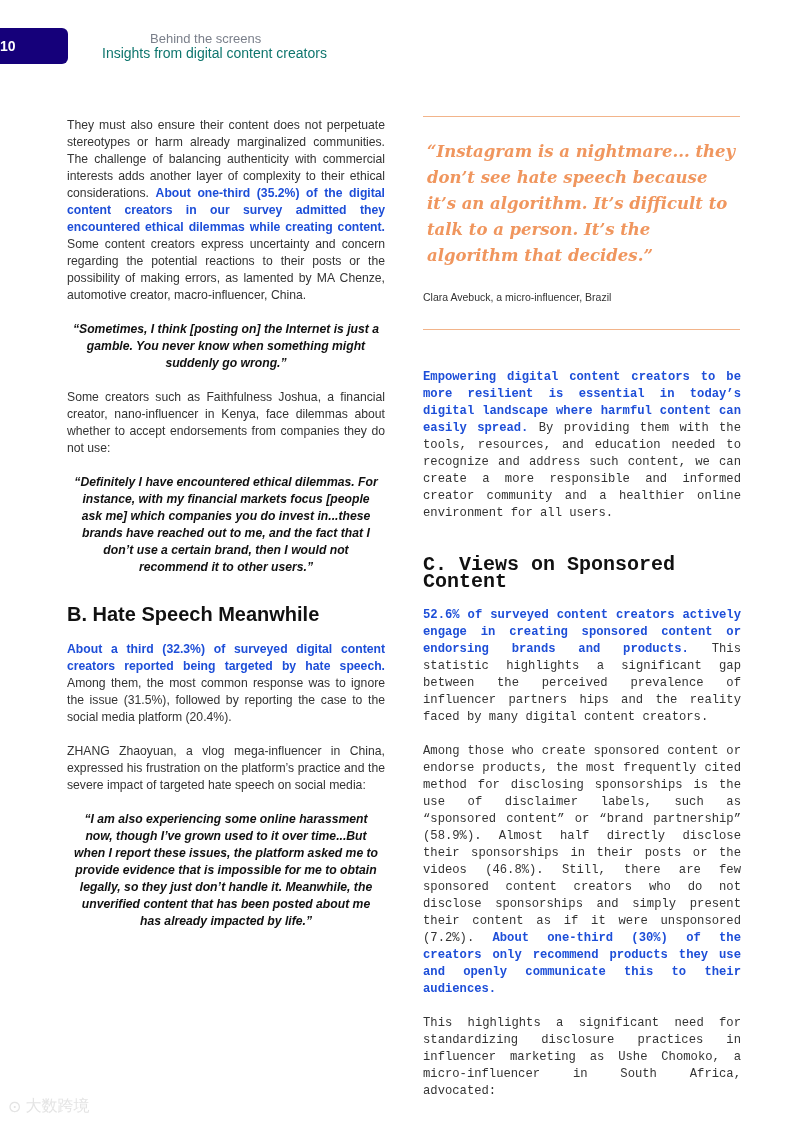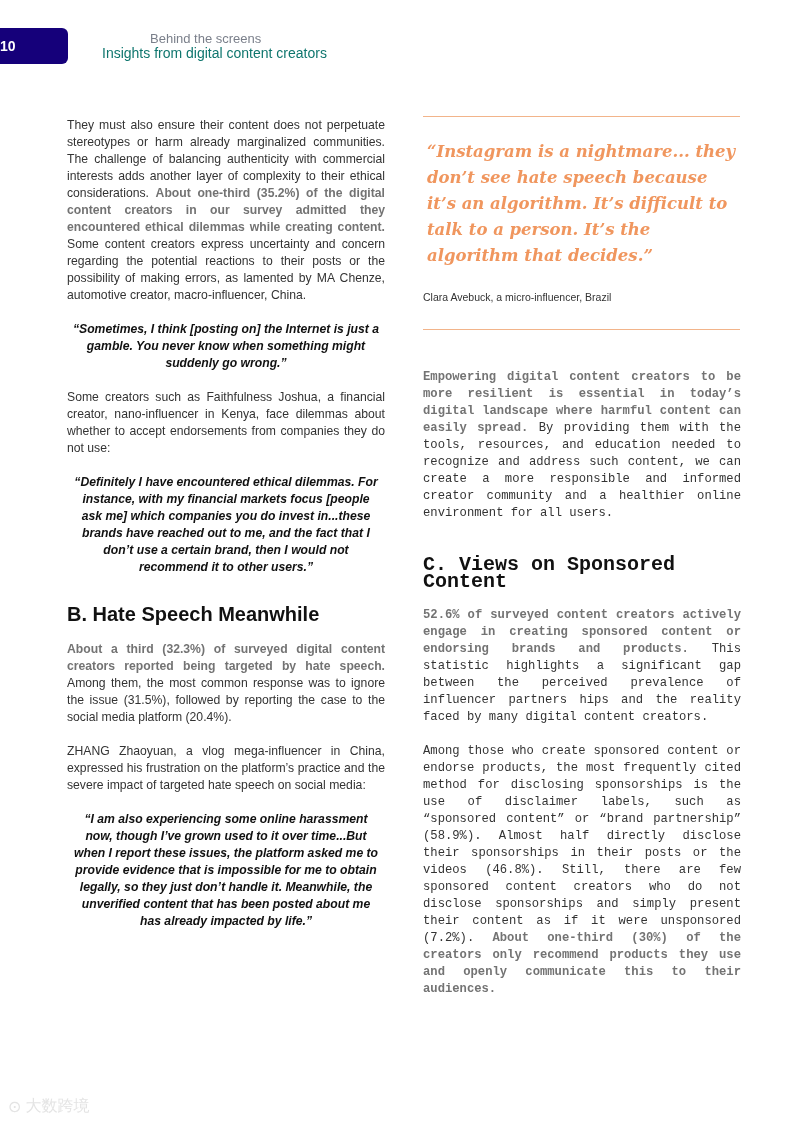--- a/index.html
+++ b/index.html
@@ -14,21 +14,21 @@
     display: flex; align-items: center; justify-content: flex-start; padding-right: 12px; box-sizing: border-box;
   }
   .header-text { position: absolute; left: 102px; top: 32px; line-height: 14px; }
   .header-title { font-size: 13px; font-weight: normal; color: #7a7f8a; margin-left: 48px; }
   .header-sub { font-size: 14px; color: #0f766e; }
 
   .col { position: absolute; width: 318px; font-size: 12.2px; line-height: 17px; color: #333; }
   .col-left { left: 67px; top: 117px; }
   .col-right { left: 423px; top: 369px; font-family: Liberation Mono, monospace; }
   p { margin: 0; text-align: justify; }
-  b { color: #737373; }
+  b { color: #1d4ed8; }
   .quote {
     font-weight: bold; font-style: italic; text-align: center; color: #111;
     font-size: 12.2px; line-height: 17px; margin: 0; padding: 0 4px;
   }
   .h2 { font-size: 20px; font-weight: bold; color: #111; margin: 0; }
 
   .pull {
     position: absolute; left: 423px; top: 116px; width: 317px; height: 214px;
     border-top: 1.5px solid #f2b48a; border-bottom: 1.5px solid #f2b48a;
     box-sizing: border-box; text-align: left;
@@ -77,18 +77,19 @@
 
 <div class="col col-right">
   <p><b>Empowering digital content creators to be more resilient is essential in today’s digital landscape where harmful content can easily spread.</b><span> By providing them with the tools, resources, and education needed to recognize and address such content, we can create a more responsible and informed creator community and a healthier online environment for all users.</span></p>
   <div style="height:34px"></div>
   <h2 class="h2">C. Views on Sponsored Content</h2>
   <div style="height:17px"></div>
   <p><b>52.6% of surveyed content creators actively engage in creating sponsored content or endorsing brands and products.</b><span> This statistic highlights a significant gap between the perceived prevalence of influencer partners hips and the reality faced by many digital content creators.</span></p>
   <div style="height:17px"></div>
   <p><span>Among those who create sponsored content or endorse products, the most frequently cited method for disclosing sponsorships is the use of disclaimer labels, such as “sponsored content” or “brand partnership” (58.9%). Almost half directly disclose their sponsorships in their posts or the videos (46.8%). Still, there are few sponsored content creators who do not disclose sponsorships and simply present their content as if it were unsponsored (7.2%). </span><b>About one-third (30%) of the creators only recommend products they use and openly communicate this to their audiences.</b></p>
   <div style="height:17px"></div>
+  <p>This highlights a significant need for standardizing disclosure practices in influencer marketing as Ushe Chomoko, a micro-influencer in South Africa, advocated:</p>
 </div>
 
 <div class="watermark">
   <span>⊙</span>
   <span>大数跨境</span>
 </div>
 
 </body></html>

